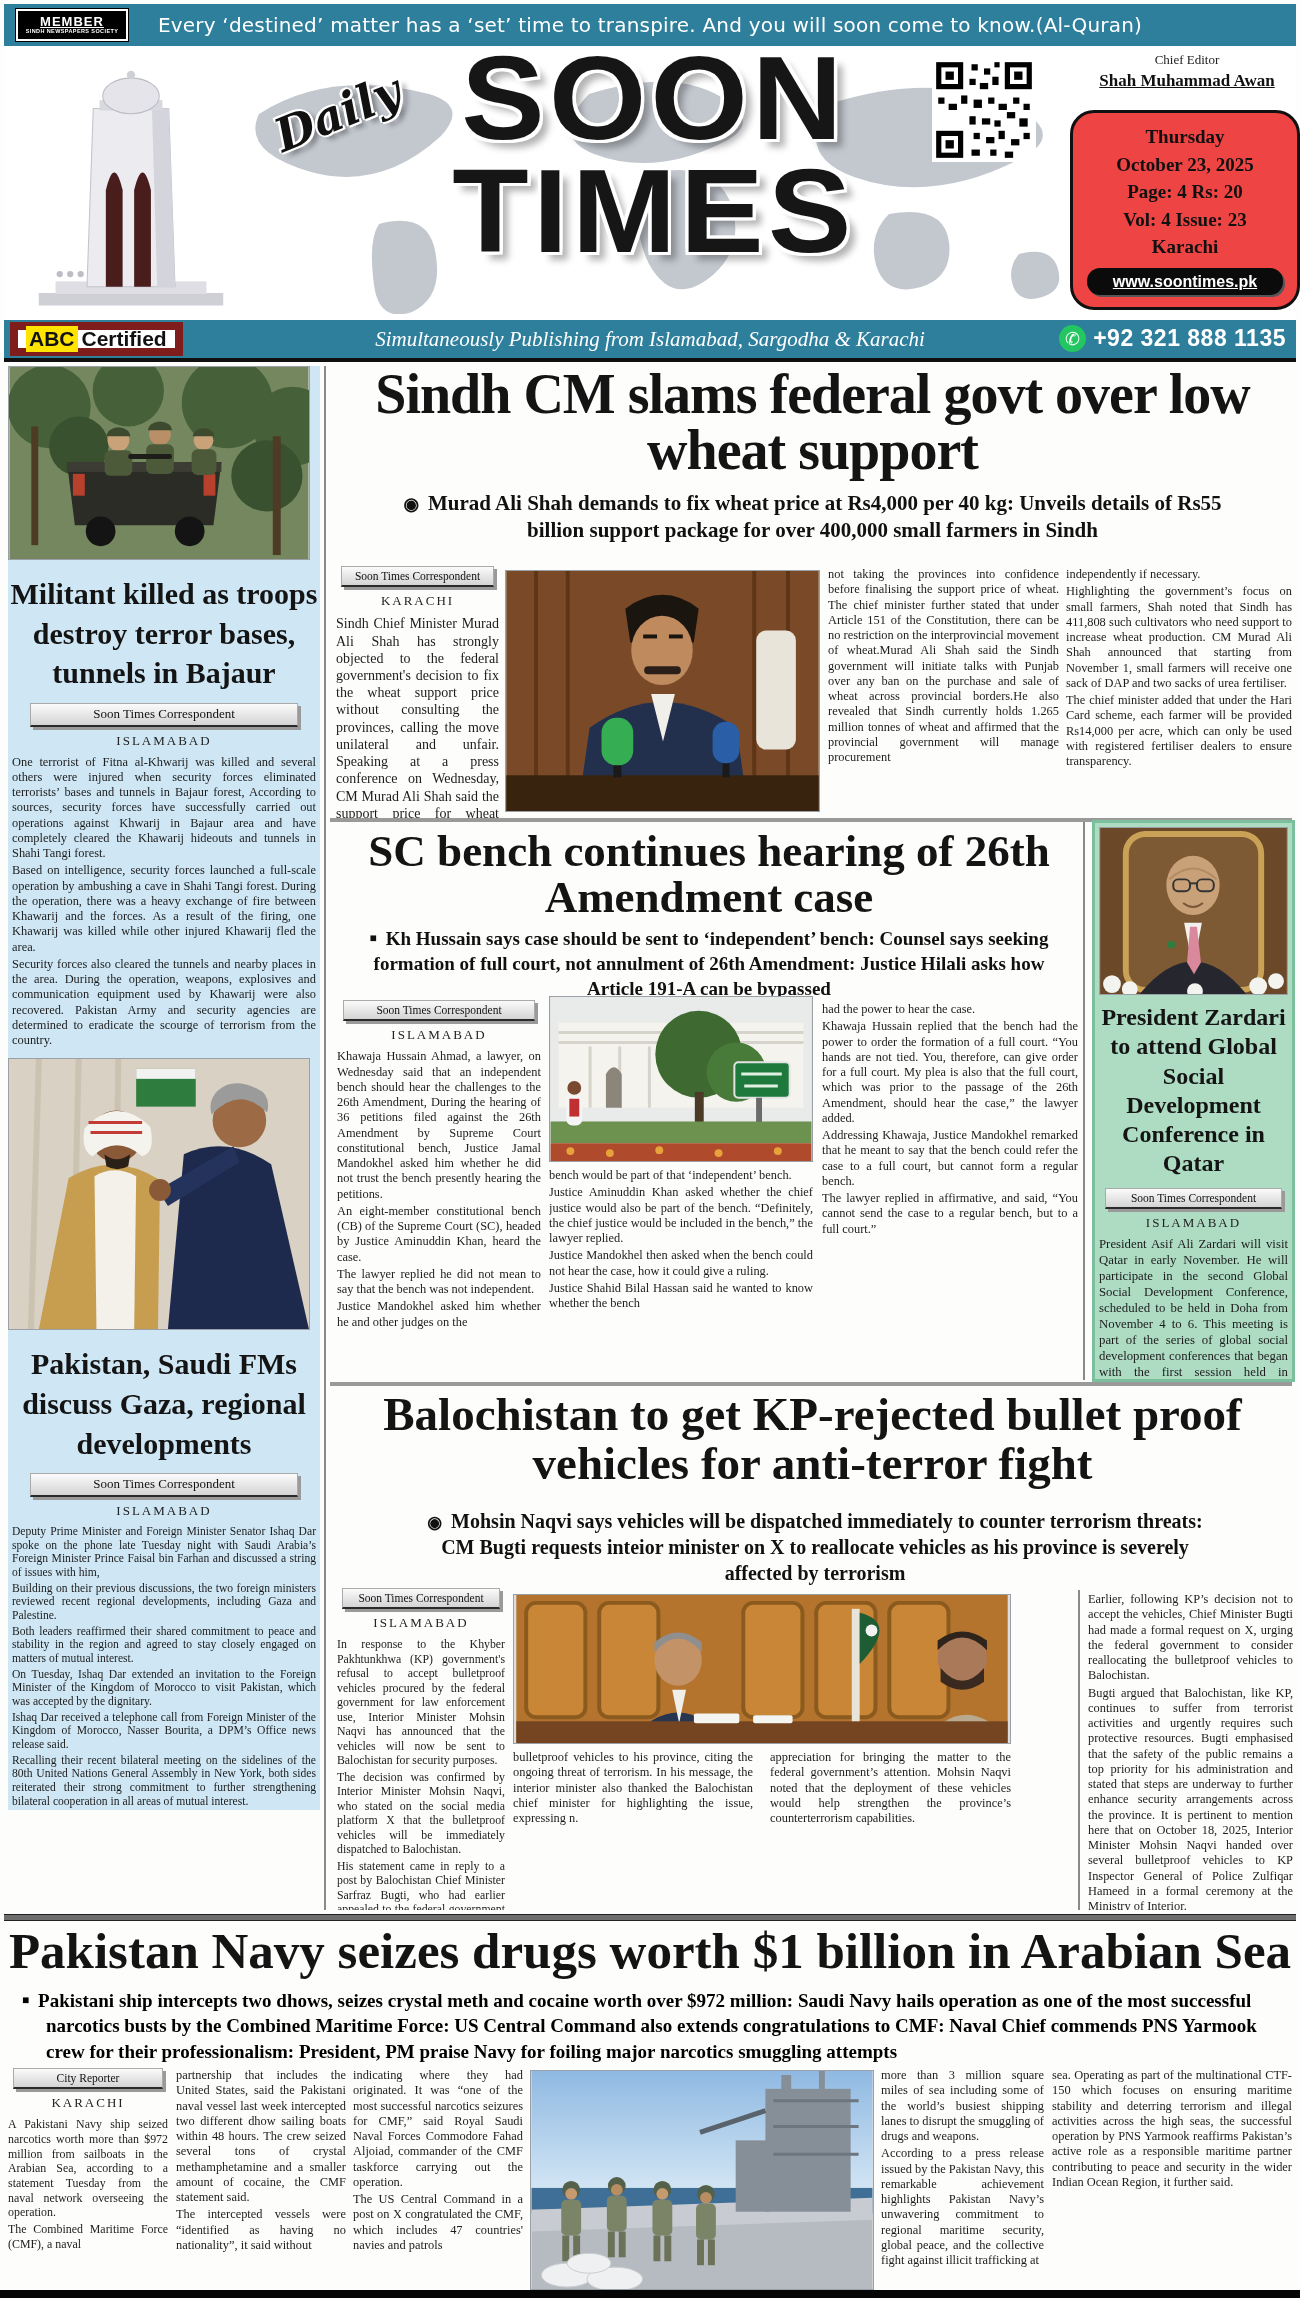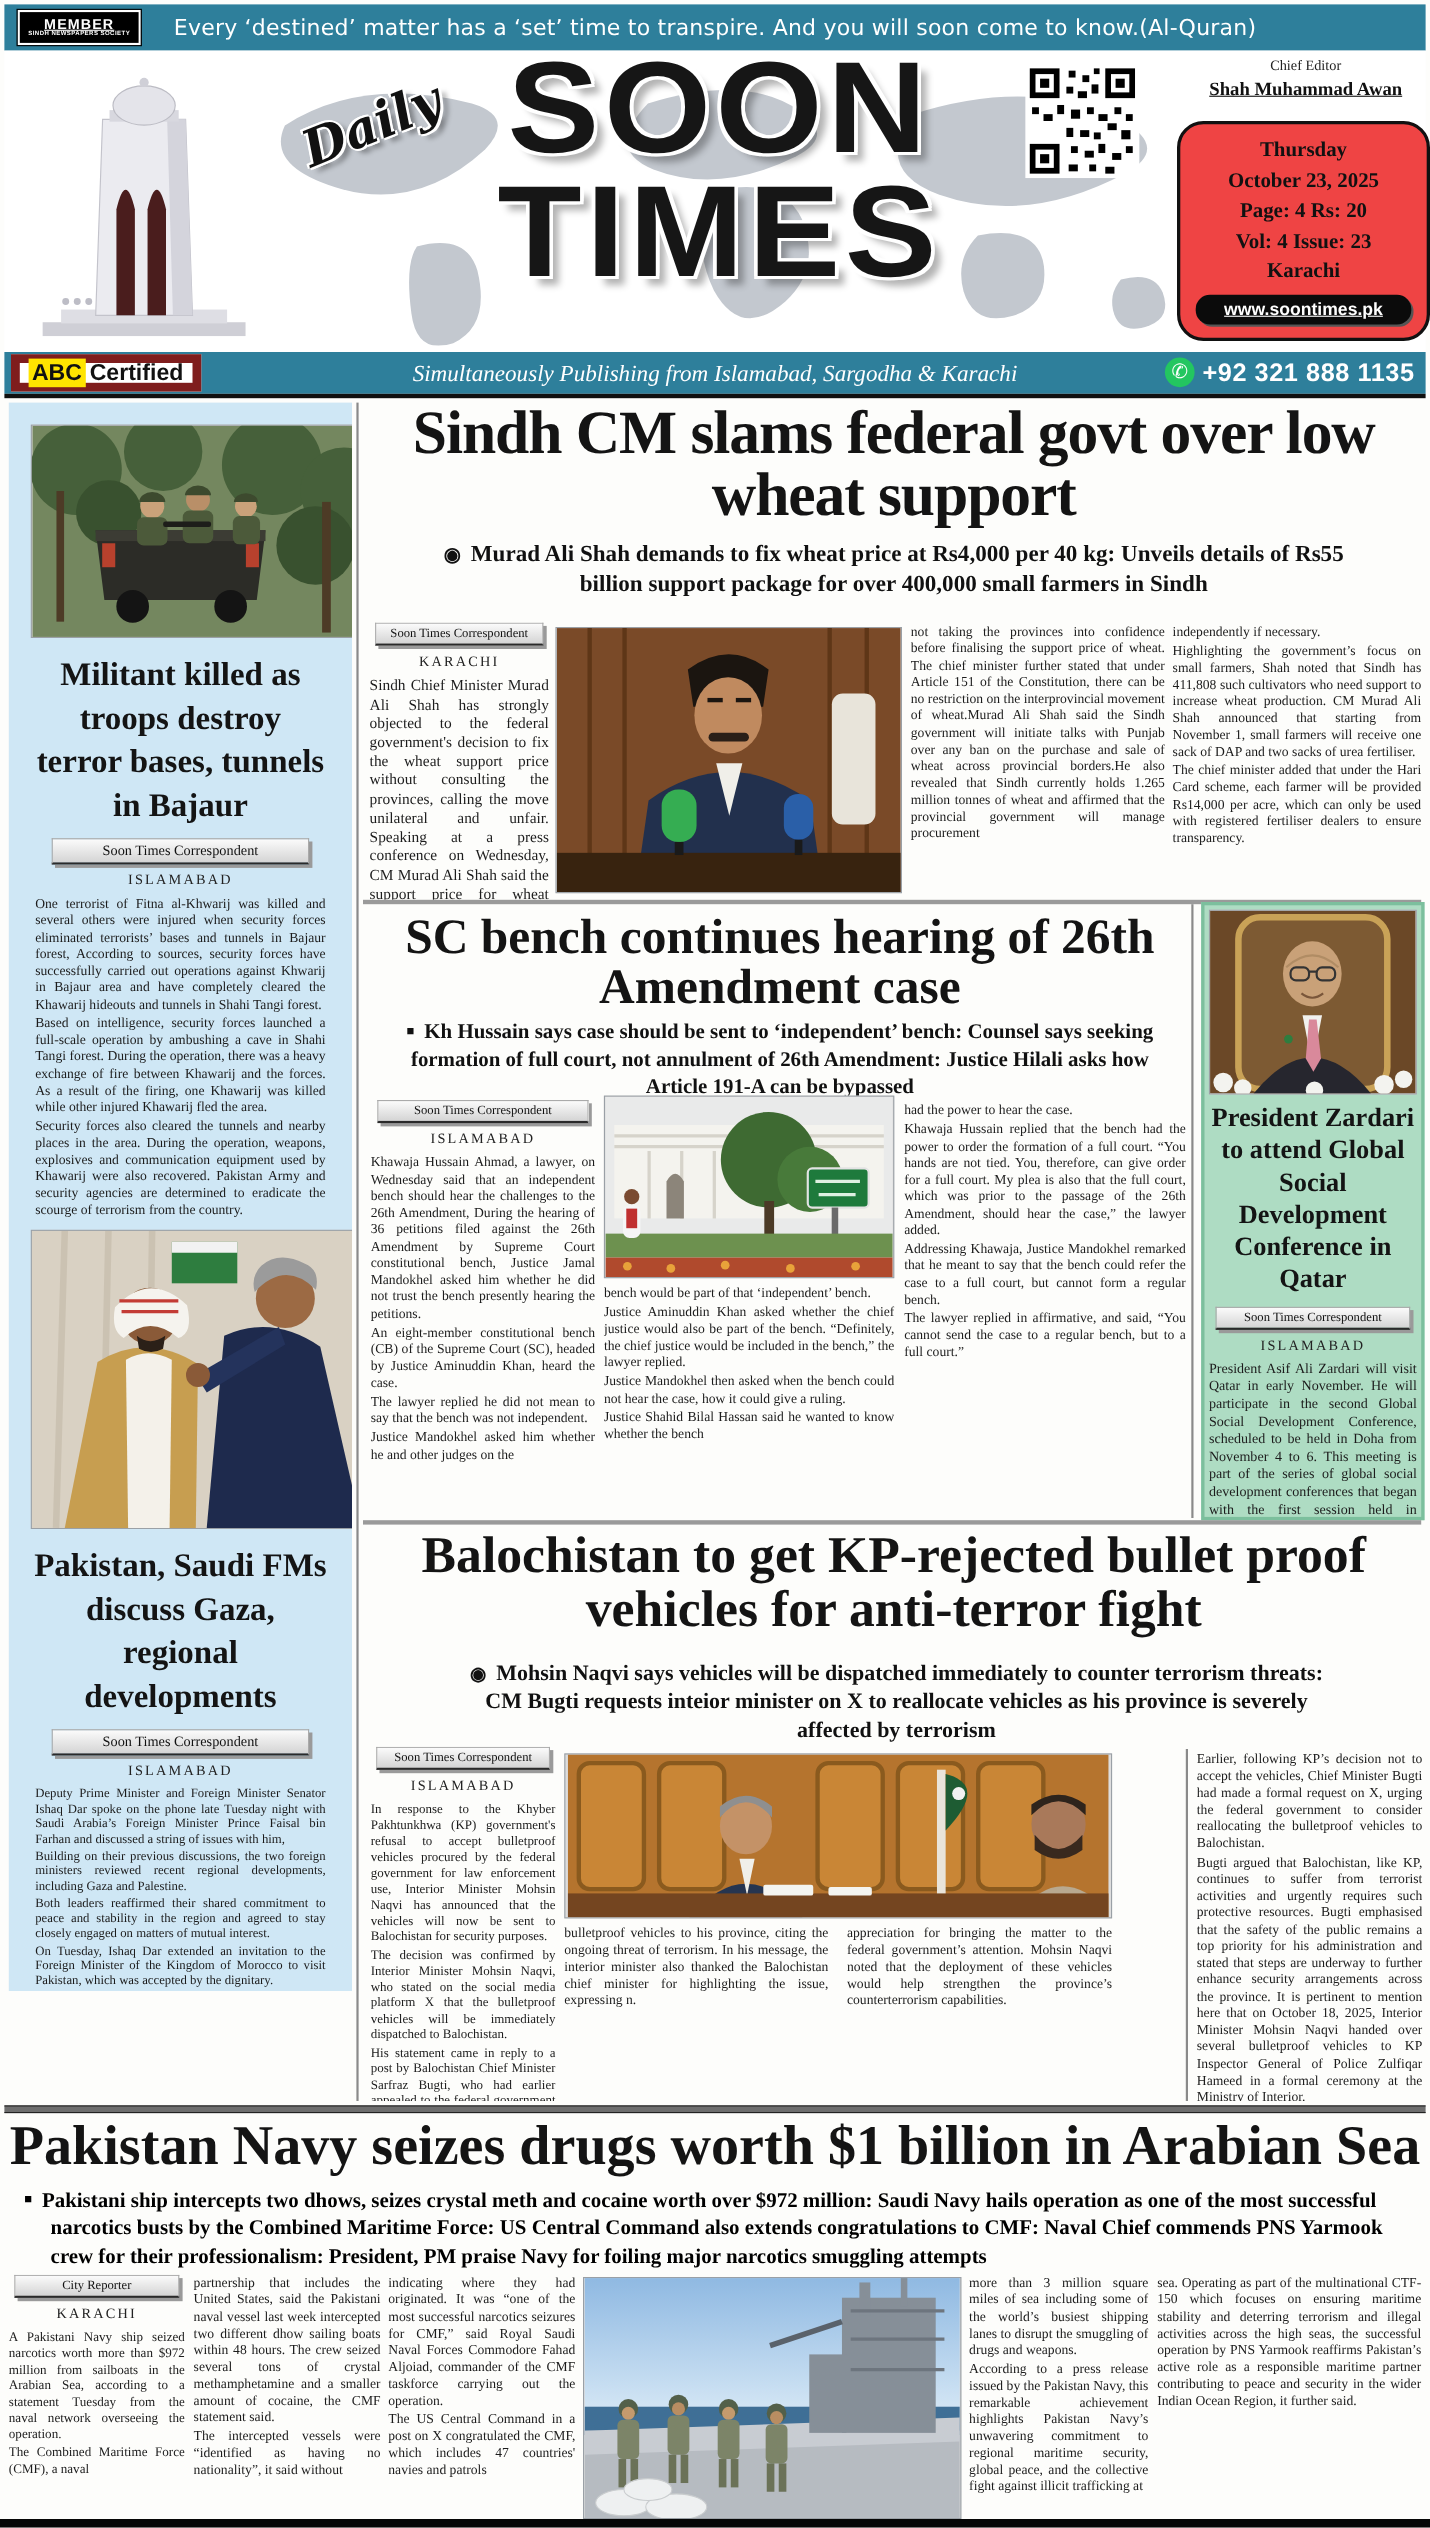--- a/index.html
+++ b/index.html
@@ -47,21 +47,21 @@
   .body-text p { font:12.4px/1.23 "Liberation Serif", serif; color:#1c1c1c; text-align:justify; margin-bottom:2px; }
   .photo-frame { border:1px solid #9aa0a6; background:#ddd; display:block; }
   .headline { font-family:"Liberation Serif", serif; font-weight:600; color:#141414; text-align:center; }
   .subhead { font-family:"Liberation Serif", serif; font-weight:bold; color:#111; text-align:center; }
   .bullet-ring::before { content:"◉"; font-size:.85em; margin-right:9px; }
   .bullet-sq::before { content:"■"; font-size:.62em; vertical-align:3px; margin-right:9px; }
   .vline { position:absolute; width:2px; background:#8a8a8a; }
   .hline { position:absolute; height:4px; background:#9a9a9a; }
 
   
-  .left-col { position:absolute; left:8px; top:366px; width:312px; height:1444px; background:#cfe7f5; overflow:hidden; padding:20px; }
+  .left-col { position:absolute; left:8px; top:366px; width:312px; height:1444px; background:#cfe7f5; overflow:hidden; padding:0; }
   .left-col .headline { font-size:30px; line-height:1.32; padding:14px 2px 10px; }
   .left-col .body-text { padding:0 4px; }
   .left-col .body-text.tight p { font-size:11.6px; line-height:1.18; }
 
   
   .wheat-headline { position:absolute; left:335px; top:366px; width:955px; font-size:56px; line-height:1.0; letter-spacing:-1px; }
   .wheat-subhead  { position:absolute; left:390px; top:490px; width:845px; font-size:21px; line-height:1.3; }
   .wheat-col1 { position:absolute; left:336px; top:566px; width:163px; height:252px; overflow:hidden; }
   .wheat-col1 .body-text p { font-size:14px; }
   .wheat-photo { position:absolute; left:505px; top:570px; width:315px; height:242px; }

